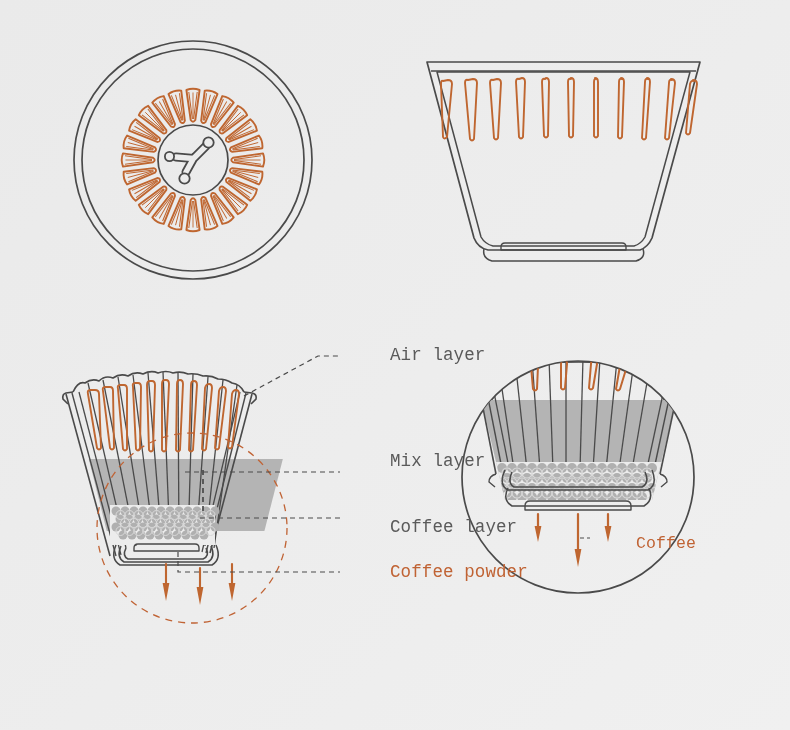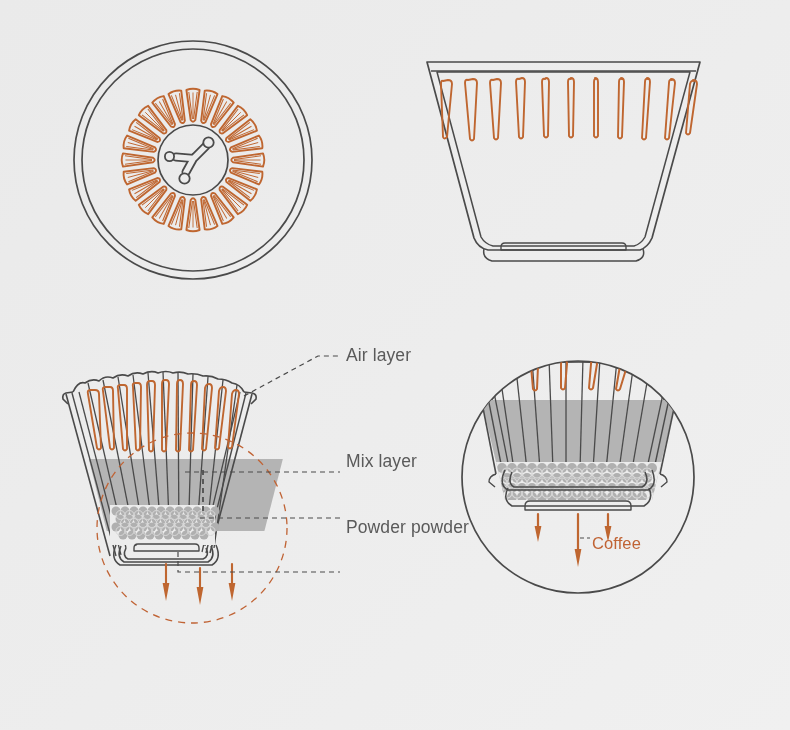--- a/index.html
+++ b/index.html
@@ -17,25 +17,26 @@
   }
   #page svg.figure {
     position: absolute;
     left: 0;
     top: 0;
     width: 790px;
     height: 730px;
   }
   .lbl {
     position: absolute;
-    font-family: Liberation Sans, sans-serif;
+    font-family: Liberation Mono, monospace;
     font-size: 17.5px;
     letter-spacing: 0.1px;
     white-space: nowrap;
     color: #5a5a5a;
+    margin-left: 44px;
   }
   .lbl.accent { color: #c06334; }
   .lbl.small { font-size: 16.5px; }
 </style>
 </head>
 <body>
 
 <div id="page">
 
   <svg class="figure" viewBox="0 0 790 730">
@@ -459,18 +460,19 @@
       </g>
 
       <path d="M580,538 L590,538" fill="none" stroke="#4a4a4a" stroke-width="1.2" stroke-dasharray="4 3"></path>
     </g>
   </svg>
 
   <div class="lbl" style="left:346px; top:345px;">Air layer</div>
 
   <div class="lbl" style="left:346px; top:451px;">Mix layer</div>
 
-  <div class="lbl" style="left:346px; top:517px;">Powder powder</div>
-
+  <div class="lbl" style="left:346px; top:517px;">Coffee layer</div>
+
+  <div class="lbl accent" style="left:346px; top:562px;">Coffee powder</div>
 
   <div class="lbl accent small" style="left:592px; top:534px;">Coffee</div>
 
 </div>
 
 </body></html>

